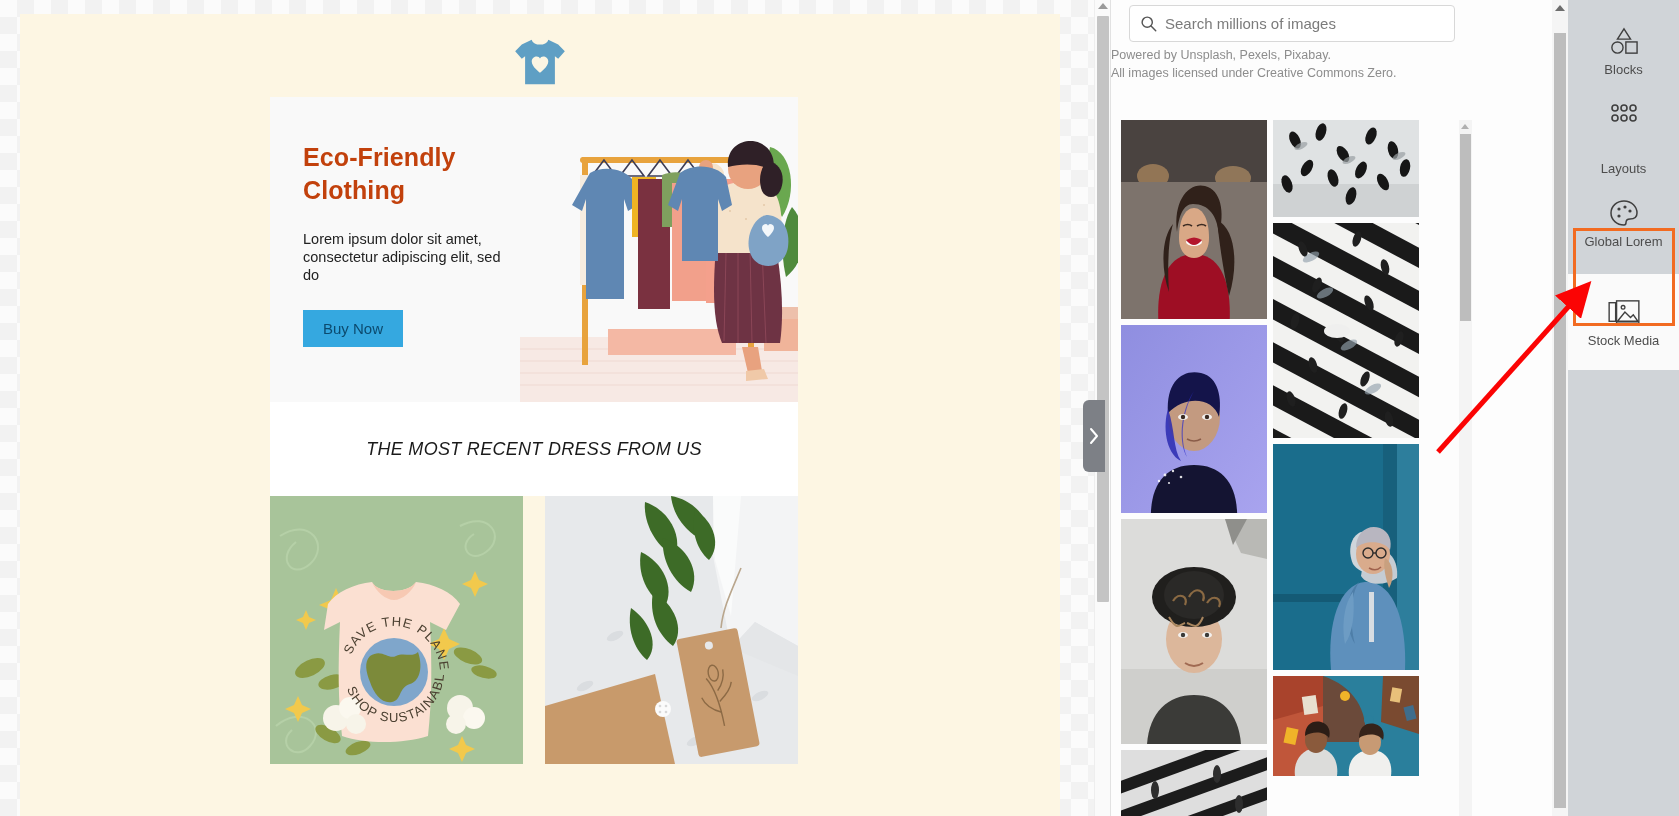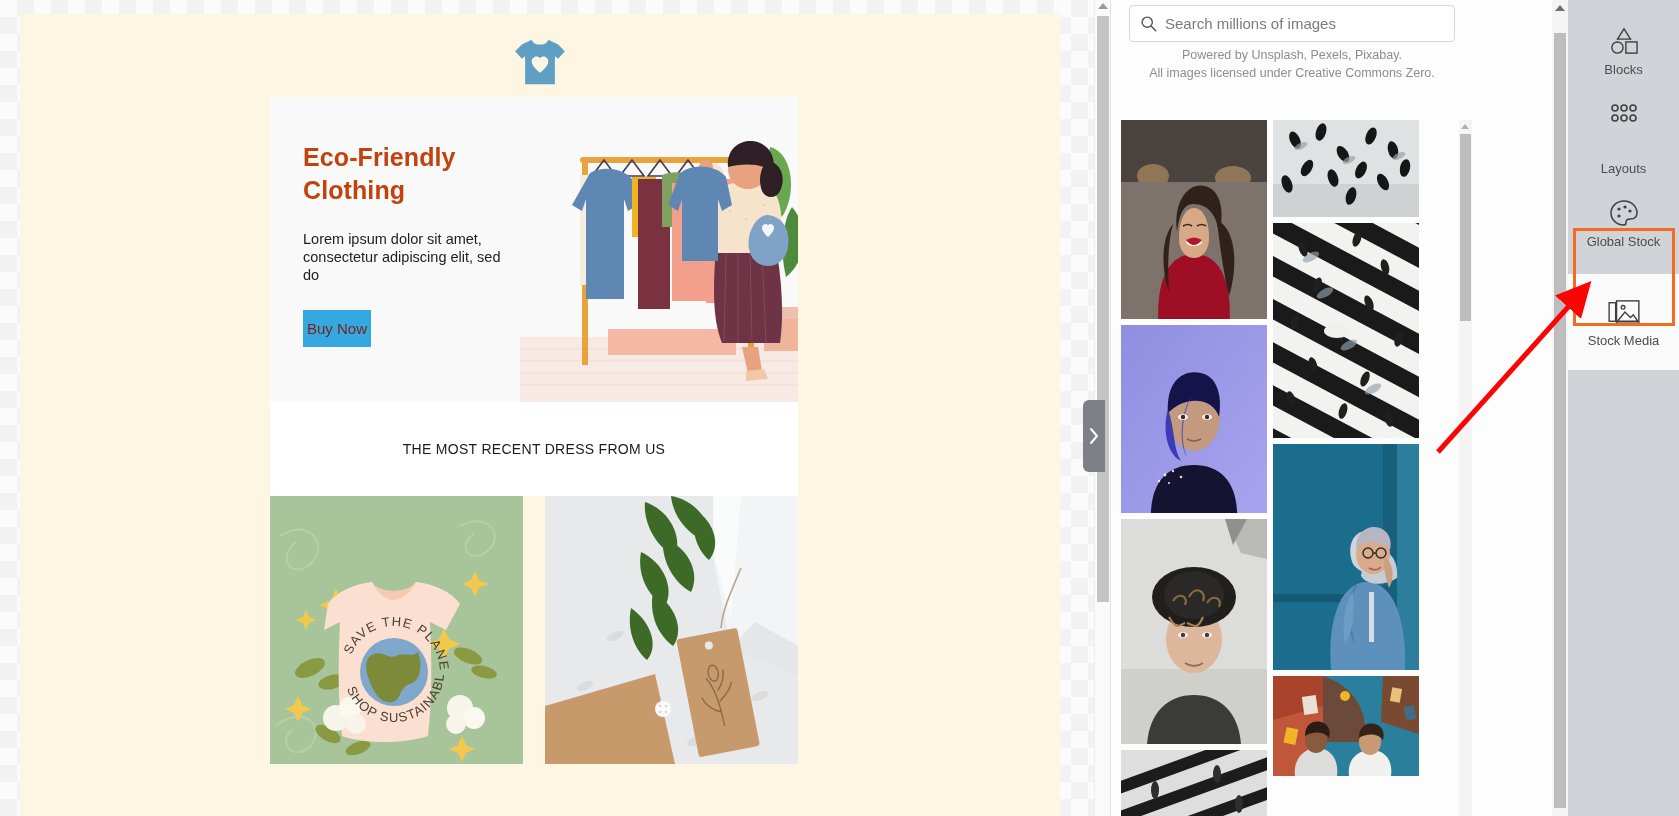--- a/index.html
+++ b/index.html
@@ -44,32 +44,32 @@
   }
   .hero-title {
     font-size: 25px; line-height: 33px; color: #c2410c; font-weight: 700;
     letter-spacing: 0.1px;
   }
   .hero-sub {
     margin-top: 23px; font-size: 14.5px; line-height: 18px; color: #222;
   }
   .btn-buy {
     margin-top: 26px; display: inline-block;
-    background: #35a8e0; color: #7f1d1d; border: none;
-    font-size: 15px; padding: 10px 4px; cursor: pointer;
+    background: #35a8e0; color: #0c4a6e; border: none;
+    font-size: 15px; padding: 10px 20px; cursor: pointer;
     font-family: "Liberation Sans", sans-serif;
   }
   .hero-illu { position: relative; width: 278px; height: 305px; overflow: hidden; }
 
   .section-title-band {
     position: absolute; left: 250px; top: 388px;
     width: 528px; height: 94px; background: #ffffff;
     display: flex; align-items: center; justify-content: center;
   }
-  .section-title { font-size: 14px; color: #1a1a1a; letter-spacing: .3px; }
+  .section-title { font-size: 18px; color: #1a1a1a; letter-spacing: .3px; font-style: italic; }
 
   .product-row {
     position: absolute; left: 250px; top: 482px;
     width: 528px; height: 320px;
     display: flex; gap: 22px; padding: 0 0 0 0;
   }
   .product-cell { width: 253px; height: 268px; overflow: hidden; position: relative; }
 
   
   .canvas-scroll {
@@ -108,21 +108,21 @@
     display: flex; align-items: center; padding: 0 10px;
   }
   .search-input {
     border: none; outline: none; flex: 1; font-size: 15px; color: #4a4a4a;
     font-family: "Liberation Sans", sans-serif; background: transparent;
     margin-left: 8px;
   }
   .search-input::placeholder { color:#7b7b7b; }
   .powered {
     position: absolute; left: 0; top: 46px; width: 362px;
-    text-align: center; font-size: 12.5px; color: #8d8d8d; line-height: 18px;
+    text-align: left; font-size: 12.5px; color: #8d8d8d; line-height: 18px;
   }
 
   .grid {
     position: absolute; left: 10px; top: 120px; width: 338px; height: 696px;
     display: flex; gap: 6px; overflow: hidden;
   }
   .col { display: flex; flex-direction: column; gap: 6px; width: 146px; }
   .ph { width: 146px; position: relative; overflow: hidden; background:#ddd; }
 
   
@@ -670,21 +670,21 @@
     <div class="tool global">
       <div class="tool-icon">
         <svg width="30" height="28" viewBox="0 0 30 28">
           <path d="M15 2 C23 2 28 8 28 14 C28 19 24 20 21 20 C18.5 20 17 21.5 17 23.5 C17 25 16 26 15 26 C8 26 2 21 2 14 C2 7 8 2 15 2 Z" stroke="#3f3f3f" stroke-width="1.5" fill="none"></path>
           <circle cx="10" cy="10" r="1.6" fill="#3f3f3f"></circle>
           <circle cx="16" cy="8" r="1.6" fill="#3f3f3f"></circle>
           <circle cx="21" cy="12" r="1.6" fill="#3f3f3f"></circle>
           <circle cx="10" cy="17" r="1.6" fill="#3f3f3f"></circle>
         </svg>
       </div>
-      <span>Global Stock</span>
+      <span>Global Lorem</span>
     </div>
 
     <div class="tool stock">
       <div class="tool-icon">
         <svg width="32" height="26" viewBox="0 0 34 28">
           <rect x="1" y="4" width="7" height="20" stroke="#3f3f3f" stroke-width="1.5" fill="none"></rect>
           <rect x="9" y="2" width="24" height="24" stroke="#3f3f3f" stroke-width="1.5" fill="none"></rect>
           <circle cx="16" cy="9" r="2" stroke="#3f3f3f" stroke-width="1.4" fill="none"></circle>
           <path d="M10 24 L18 14 L24 20 L27 17 L32 24 Z" stroke="#3f3f3f" stroke-width="1.5" fill="none"></path>
         </svg>

